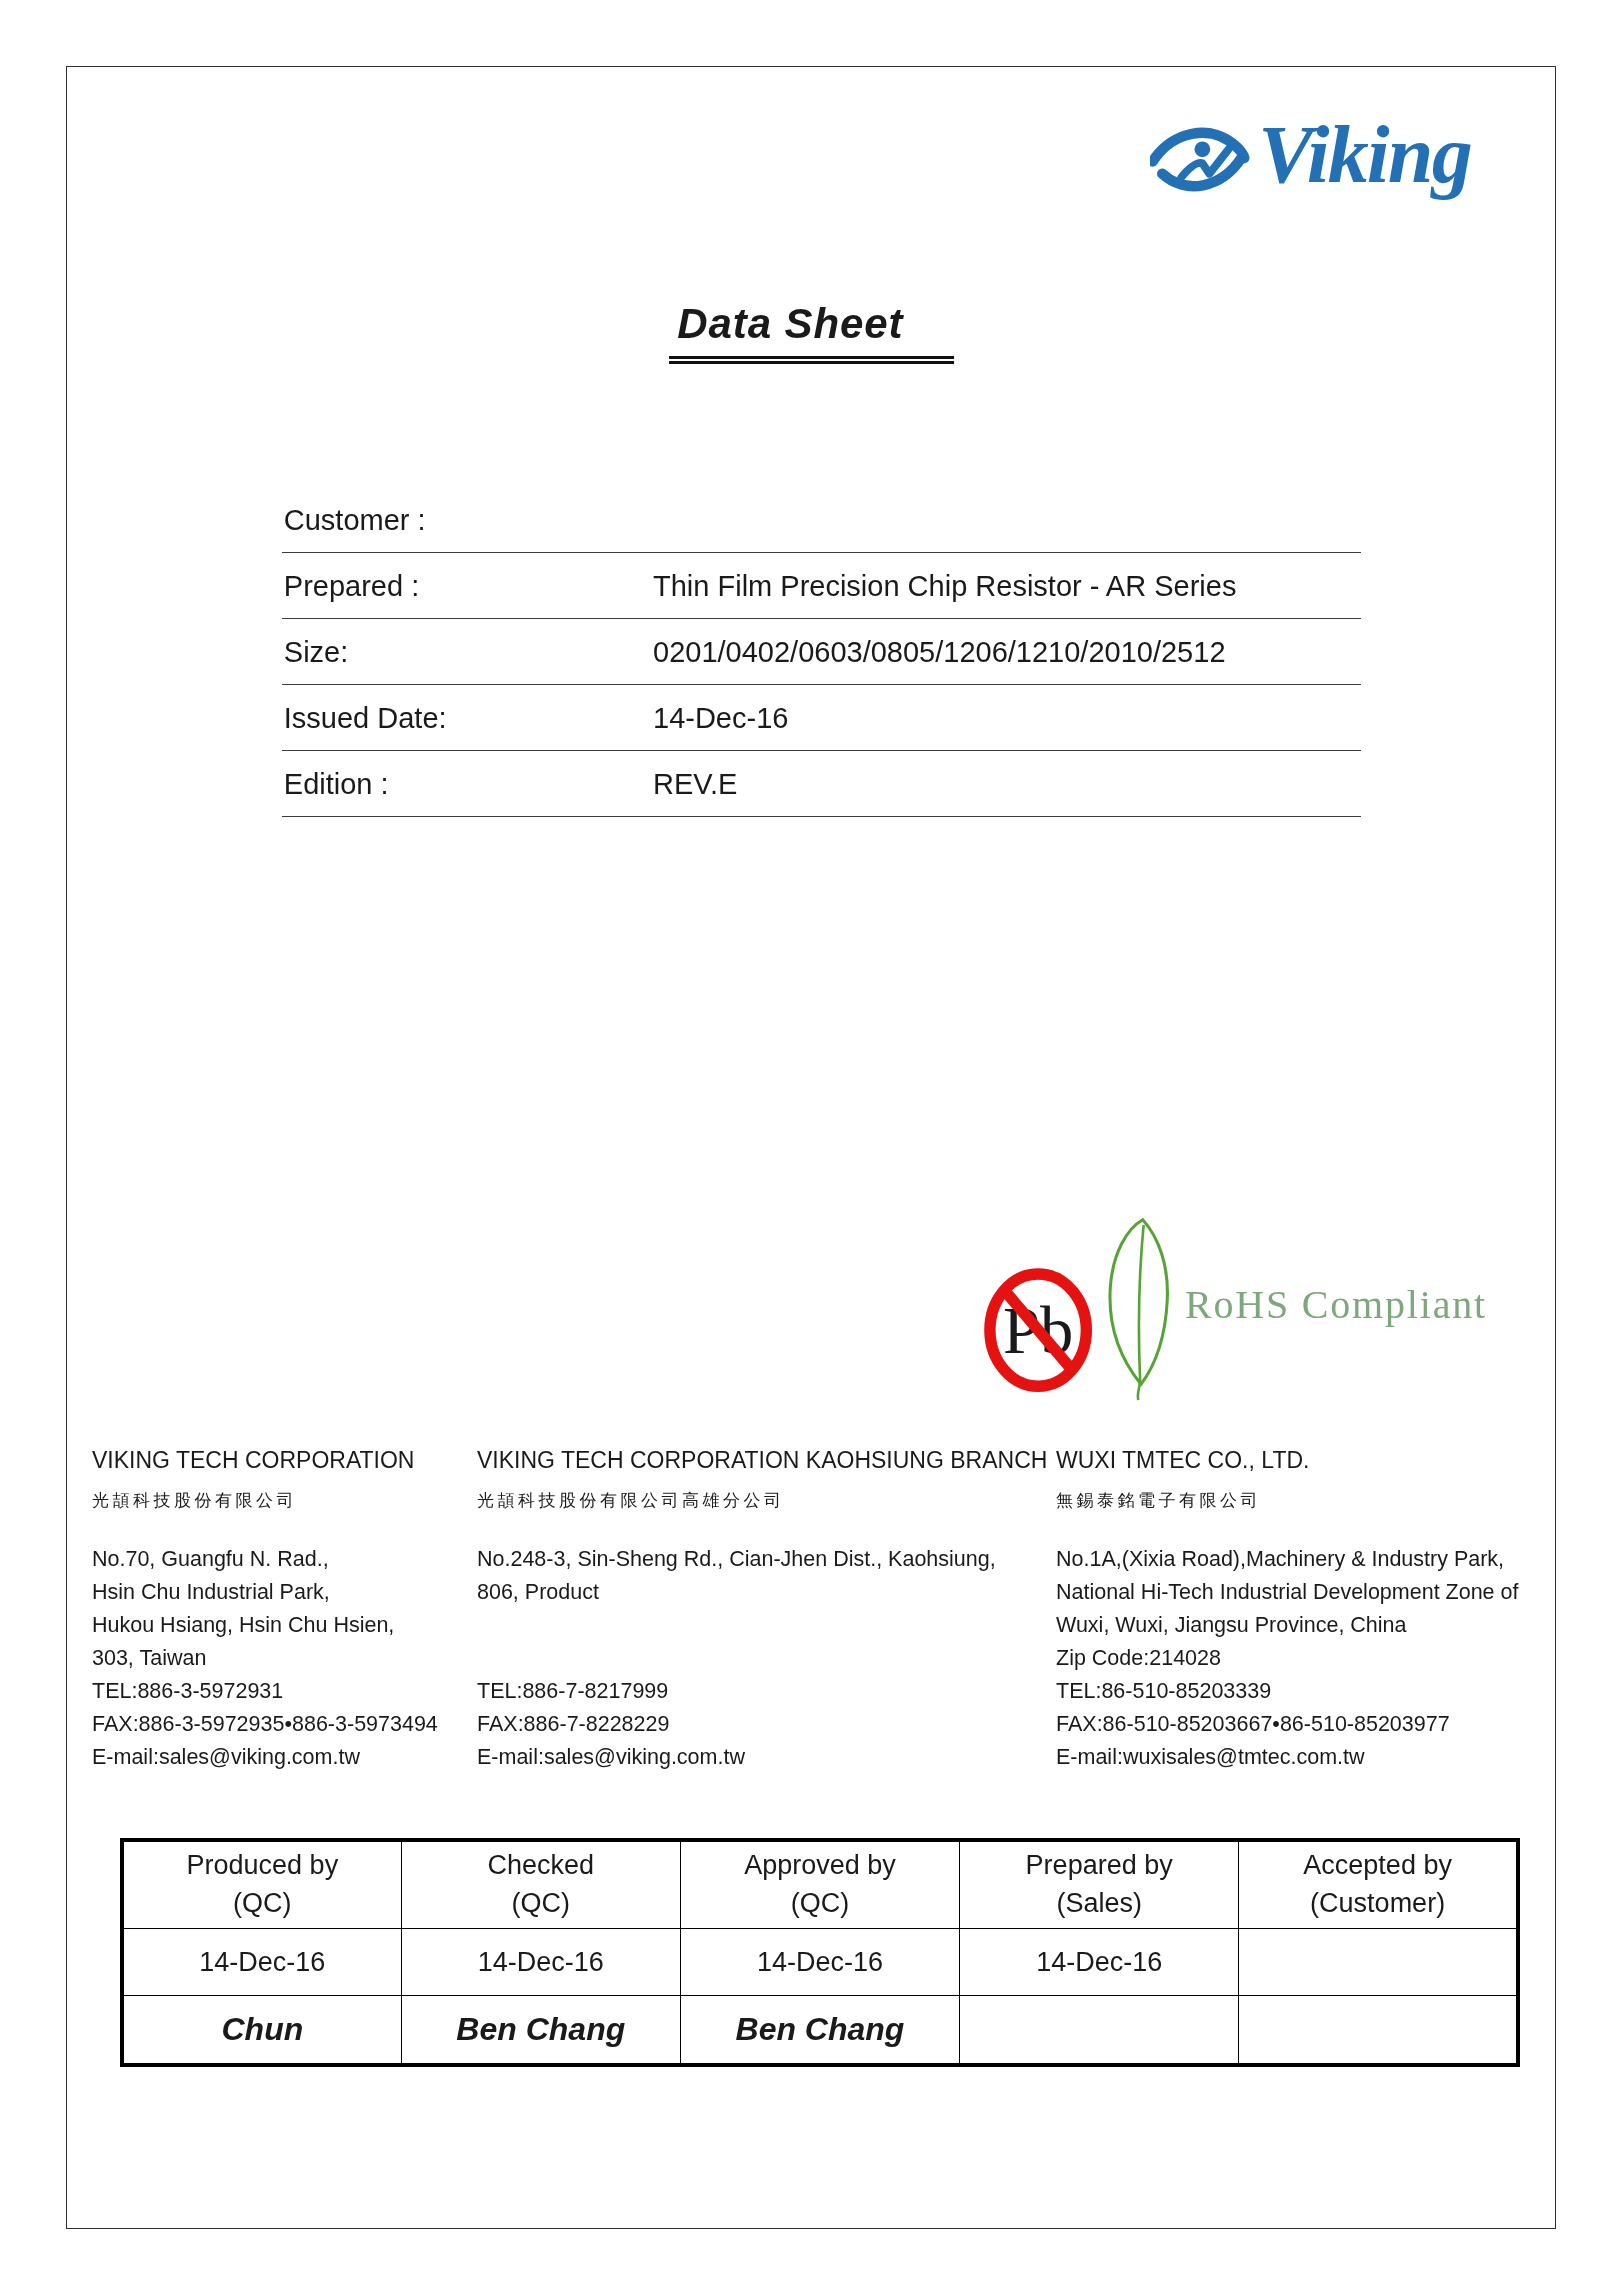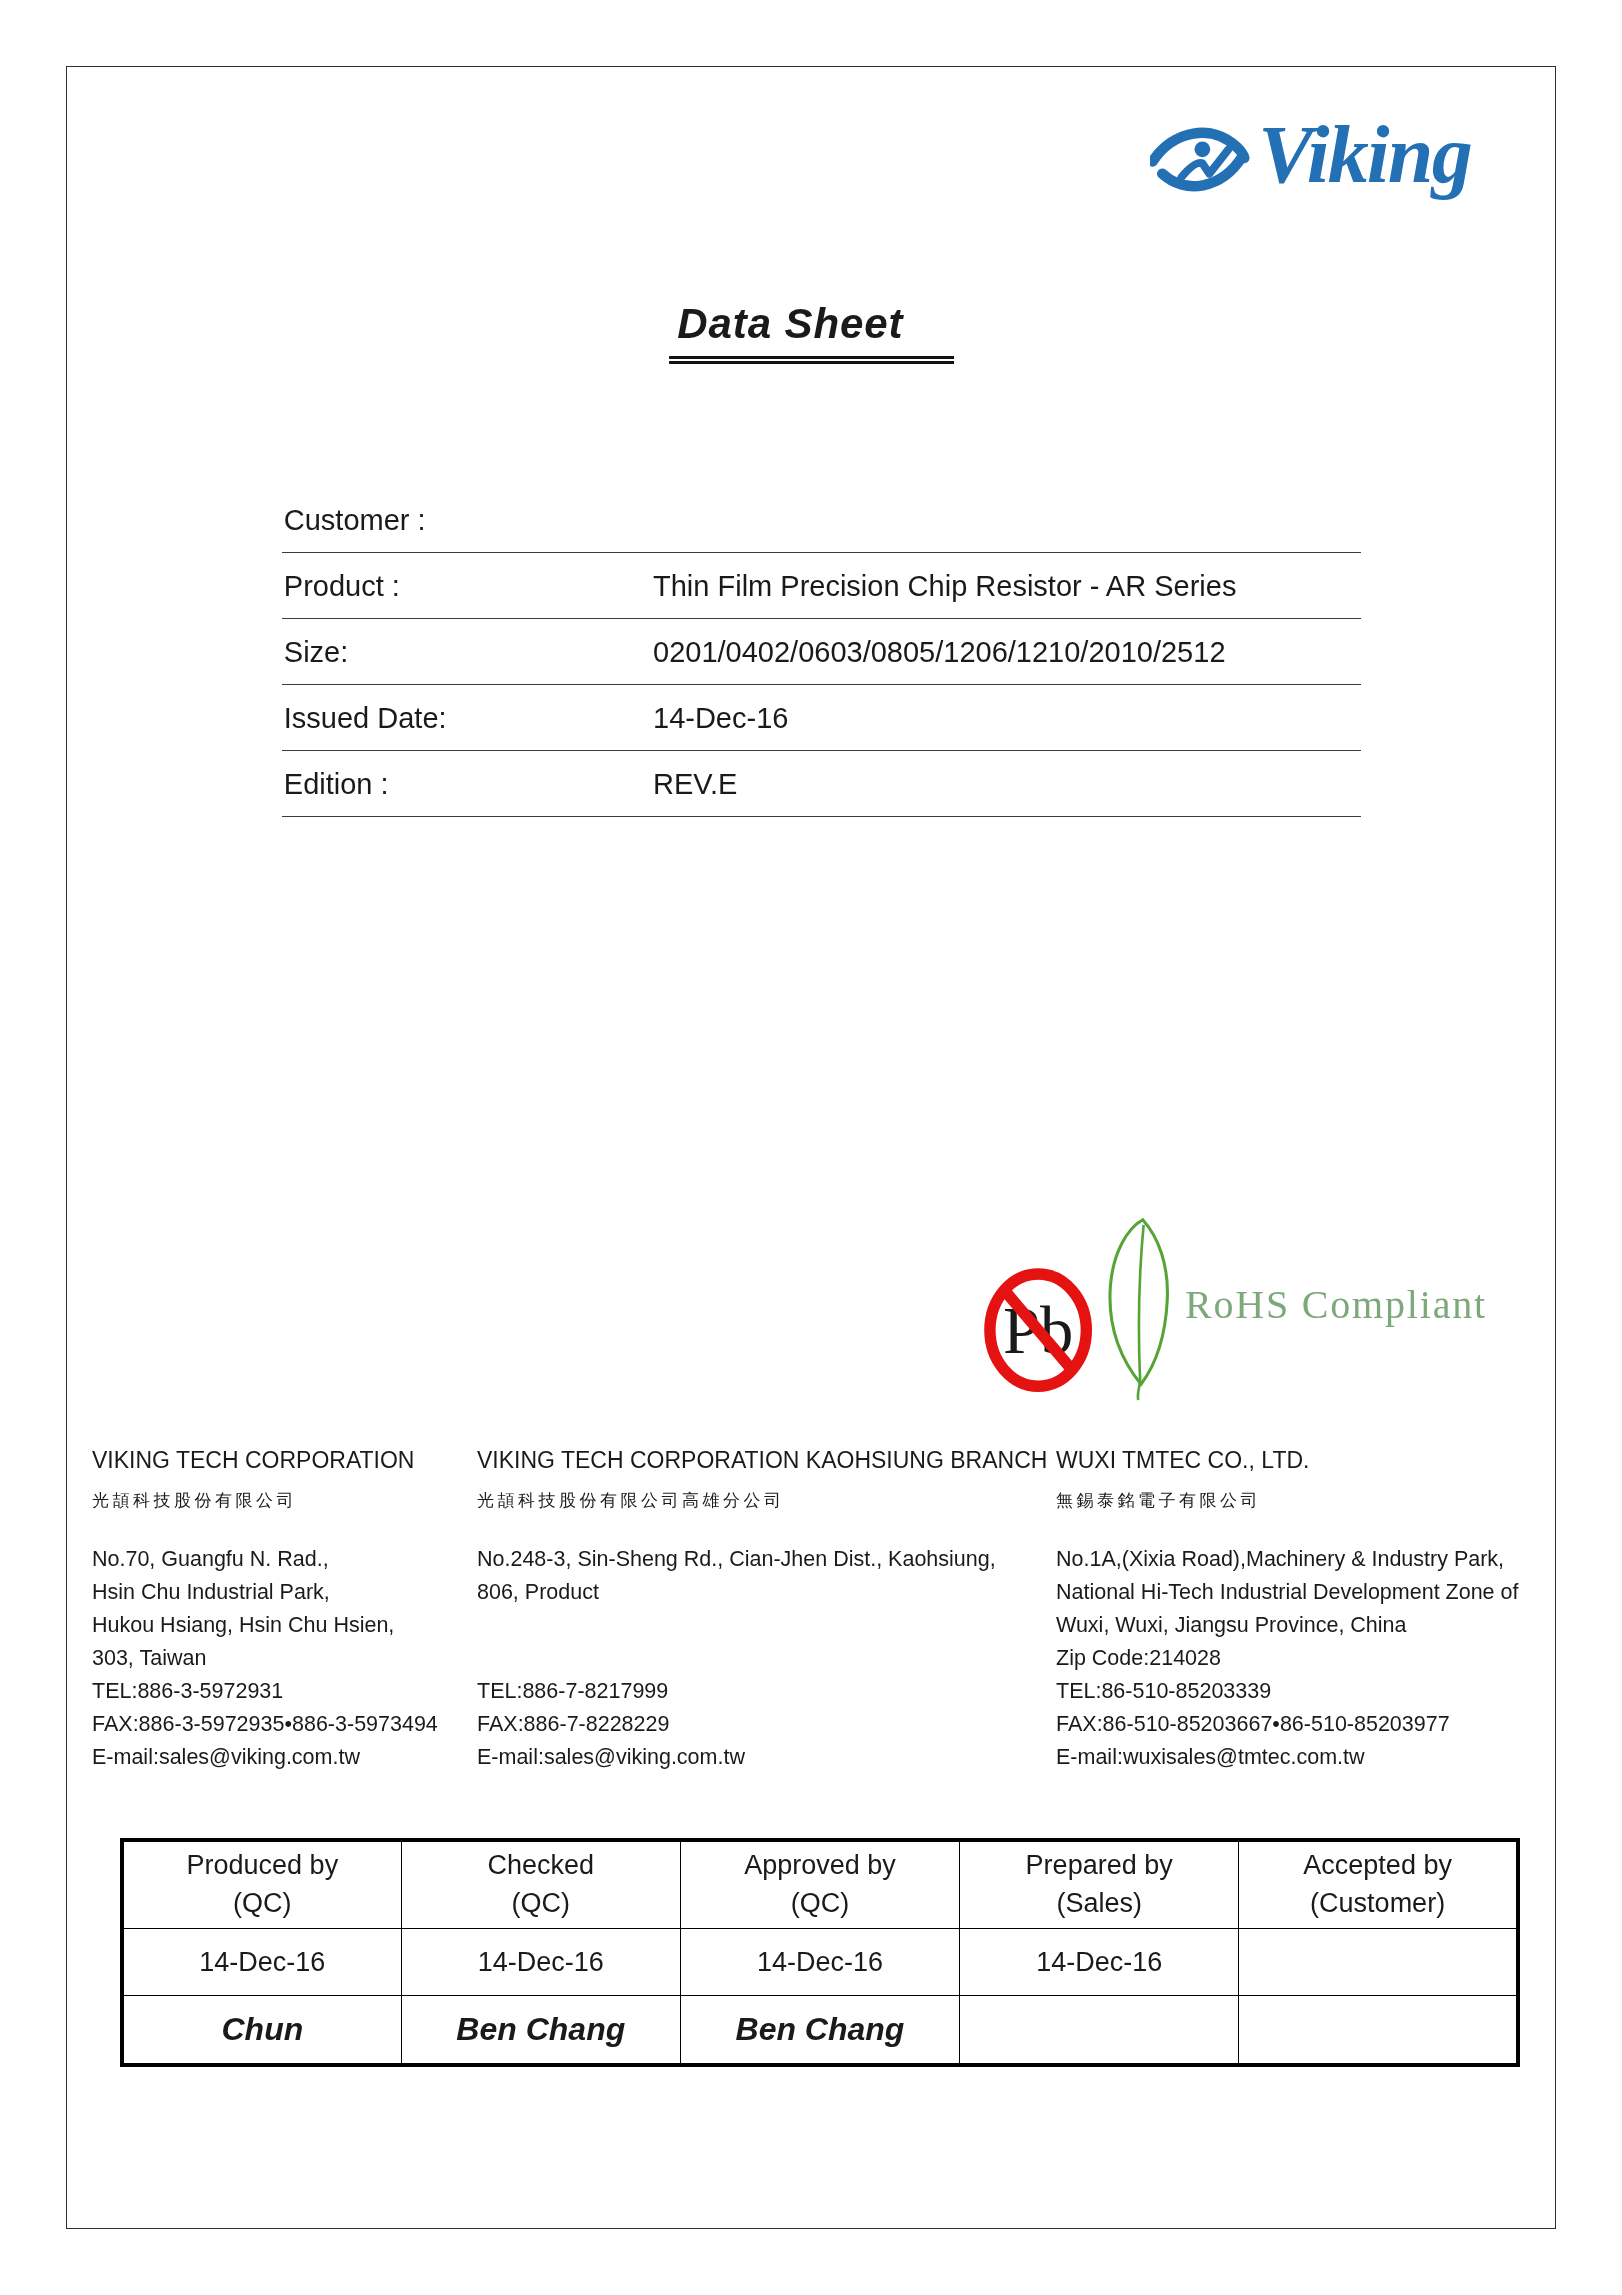--- a/index.html
+++ b/index.html
@@ -113,21 +113,21 @@
 <div class="title-wrap">
   <span class="title-text">Data Sheet</span>
 </div>
 
 <div class="fields">
   <div class="field-row">
     <span class="field-label">Customer :</span>
     <span class="field-value"></span>
   </div>
   <div class="field-row">
-    <span class="field-label">Product :</span>
+    <span class="field-label">Prepared :</span>
     <span class="field-value">Thin Film Precision Chip Resistor - AR Series</span>
   </div>
   <div class="field-row">
     <span class="field-label">Size:</span>
     <span class="field-value">0201/0402/0603/0805/1206/1210/2010/2512</span>
   </div>
   <div class="field-row">
     <span class="field-label">Issued Date:</span>
     <span class="field-value">14-Dec-16</span>
   </div>

